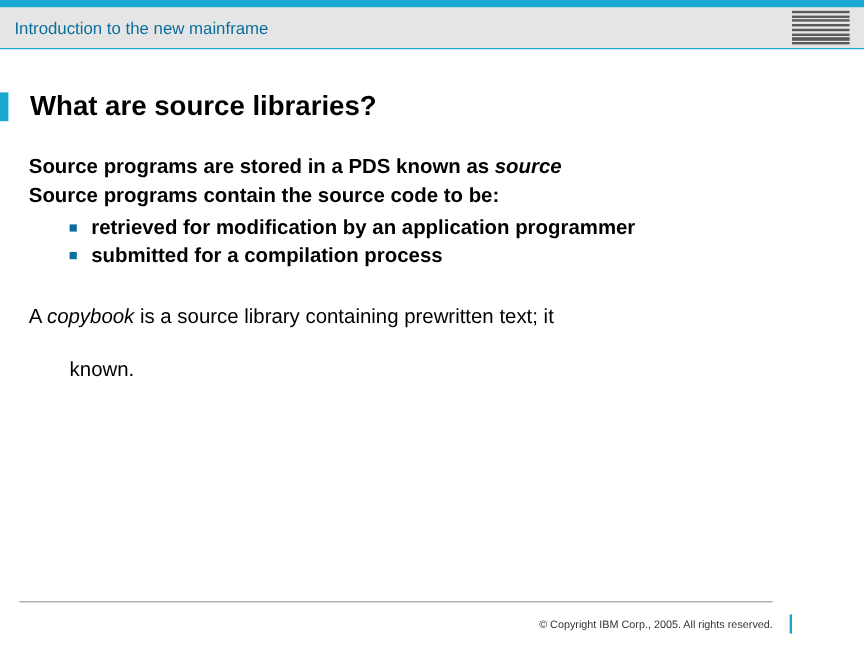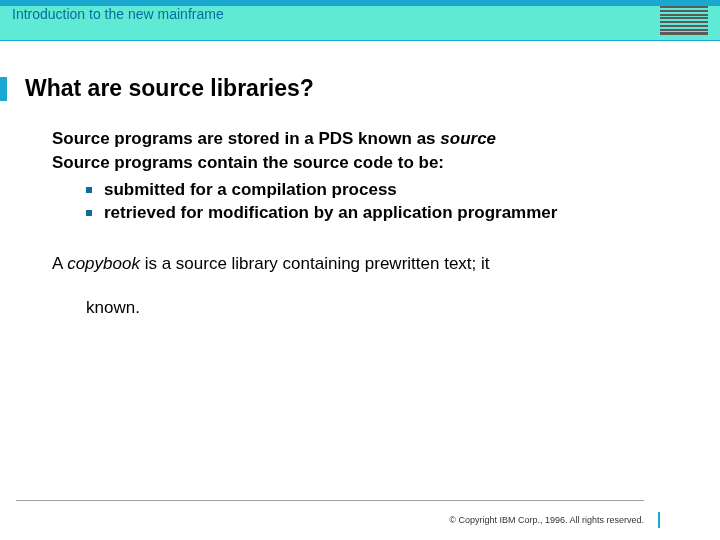--- a/index.html
+++ b/index.html
@@ -7,25 +7,25 @@
     width: 720px;
     height: 540px;
     background: #fff;
     font-family: Arial, Helvetica, sans-serif;
     position: relative;
     overflow: hidden;
   }
   .header-bar {
     width: 100%;
     height: 41px;
-    background: #5eead4;
+    background: #e5e5e5;
     border-top: 6px solid #1aa8d0;
     border-bottom: 1px solid #1aa8d0;
     display: flex;
-    align-items: flex-start;
+    align-items: center;
     justify-content: space-between;
     padding: 0 12px 0 12px;
   }
   .header-title {
     color: #0a6d9c;
     font-size: 14px;
     font-weight: 400;
   }
   .ibm-logo {
     display: flex;
@@ -48,21 +48,21 @@
     height: 24px;
     background: #1aa8d0;
     margin-right: 6px;
   }
   .slide-title {
     font-size: 23px;
     font-weight: bold;
     color: #000;
   }
   .content {
-    padding: 26px 50px 0 52px;
+    padding: 26px 50px 0 24px;
     color: #000;
   }
   .p1 { font-size: 17px; font-weight: bold; line-height: 1.25; }
   .p1 .italic { font-style: italic; }
   .indent-cont { padding-left: 34px; }
   .p2 { font-size: 17px; font-weight: bold; margin-top: 4px; }
   .bullets { margin-top: 6px; padding-left: 34px; }
   .bullet-row { display: flex; align-items: flex-start; font-size: 17px; font-weight: bold; line-height: 1.35; }
   .bullet-dot {
     width: 6px; height: 6px; background: #0a6d9c;
@@ -119,35 +119,35 @@
 </div>
 
 <div class="content">
   <div class="p1">
     <span>Source programs are stored in a PDS known as </span><span class="italic">source</span>
   </div>
   <div class="p2">Source programs contain the source code to be:</div>
   <div class="bullets">
     <div class="bullet-row">
       <div class="bullet-dot"></div>
-      <div>submitted for a compilation process</div>
+      <div>retrieved for modification by an application programmer</div>
     </div>
     <div class="bullet-row">
       <div class="bullet-dot"></div>
-      <div>retrieved for modification by an application programmer</div>
+      <div>submitted for a compilation process</div>
     </div>
   </div>
   <div class="p3">
     <span>A </span><span class="italic">copybook</span><span> is a source library containing prewritten text; it</span>
     <div class="indent-cont">
       <br>
       <span>known.</span>
     </div>
   </div>
 </div>
 
 <div class="footer">
   <div class="footer-rule"></div>
   <div class="footer-inner">
-    <div class="copyright">© Copyright IBM Corp., 1996. All rights reserved.</div>
+    <div class="copyright">© Copyright IBM Corp., 2005. All rights reserved.</div>
     <div class="tick"></div>
   </div>
 </div>
 
 </body></html>

